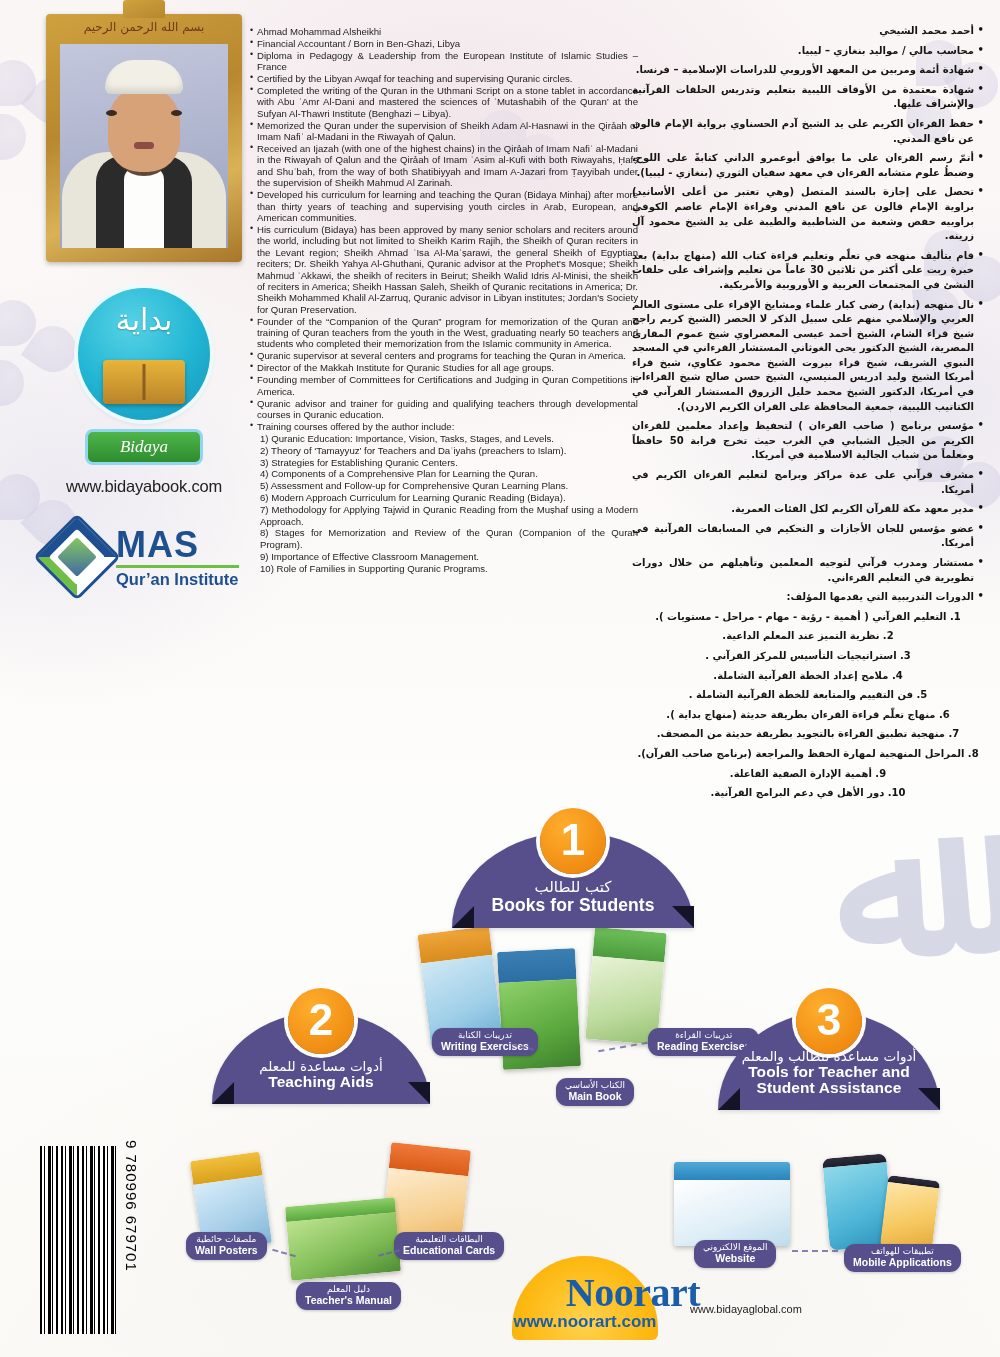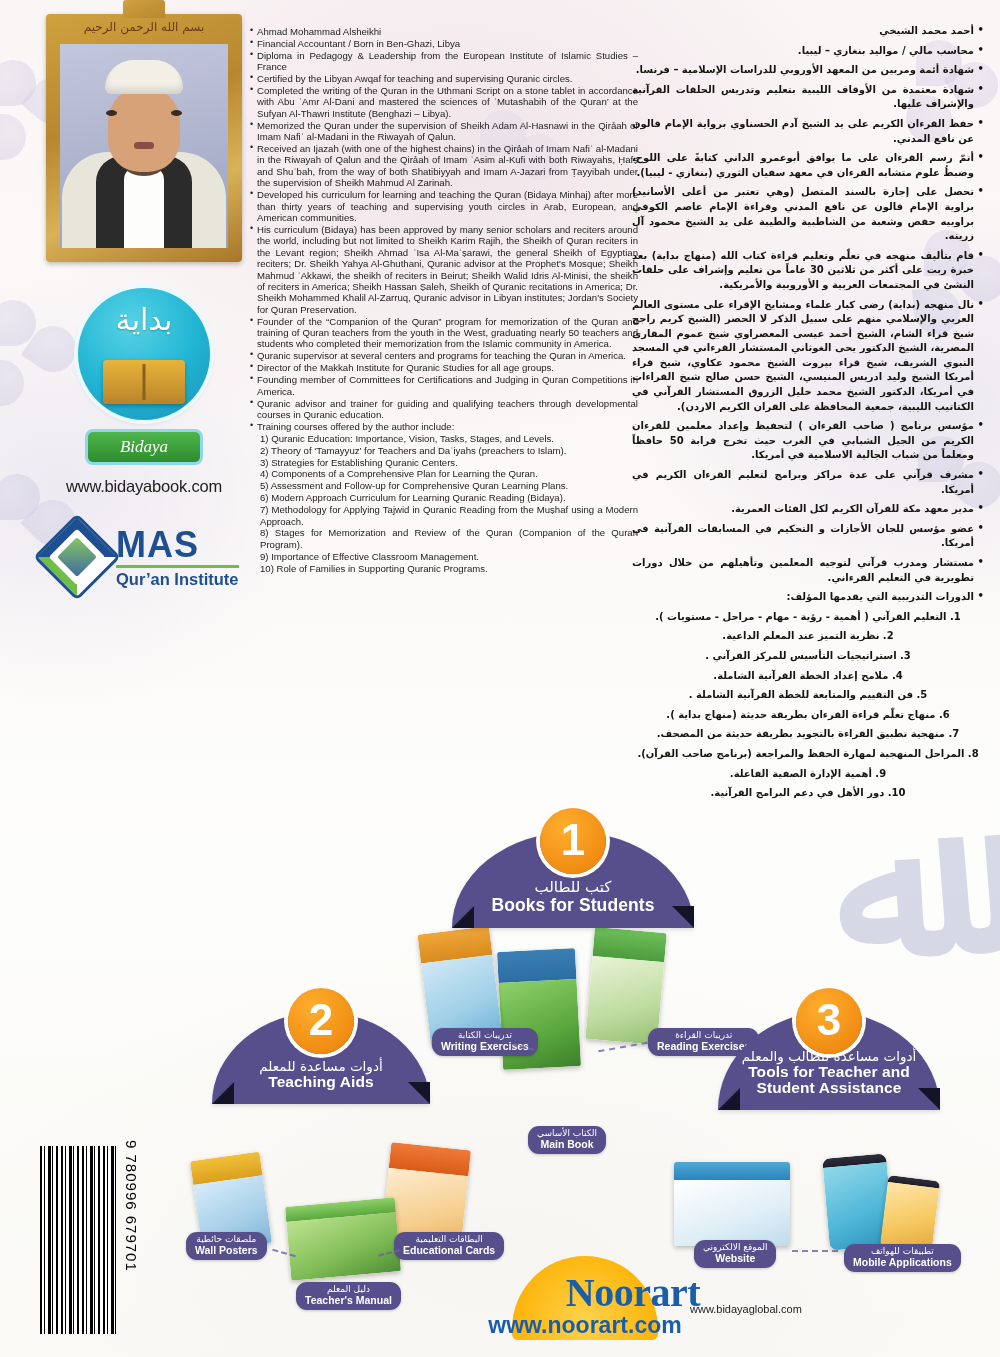--- a/index.html
+++ b/index.html
@@ -204,21 +204,21 @@
   .dashline{position:absolute;border-top:2px dashed #6b64a0;opacity:.8;}
 
   .noorart{position:absolute;left:470px;top:1272px;width:230px;text-align:center;}
   .noorart .sun{
     position:absolute;left:50%;top:-16px;transform:translateX(-50%);
     width:146px;height:84px;border-radius:74px 74px 6px 6px;
     background:radial-gradient(circle at 50% 78%, #ffd24d 0%, #fdb913 62%, #f7a600 100%);
   }
   .noorart .n1{position:relative;font-family:"Liberation Serif",serif;font-weight:700;
     font-size:40px;color:#1b5ea8;letter-spacing:-.5px;line-height:42px;text-align:right;}
-  .noorart .n2{position:relative;font-size:23px;font-weight:700;color:#1b5ea8;margin-top:-2px;}
+  .noorart .n2{position:relative;font-size:17px;font-weight:700;color:#1b5ea8;margin-top:-2px;}
 
   .barcode{position:absolute;left:18px;top:1140px;width:120px;height:200px;}
   .bc-bars{position:absolute;left:22px;top:6px;width:76px;height:188px;
     background:repeating-linear-gradient(90deg,
       #000 0 2px,#fff 2px 4px,#000 4px 5px,#fff 5px 8px,#000 8px 11px,#fff 11px 12px,
       #000 12px 13px,#fff 13px 16px,#000 16px 18px,#fff 18px 21px);
   }
   .bc-num{position:absolute;right:-2px;top:0;height:200px;
     writing-mode:vertical-rl;text-orientation:mixed;
     font-family:"Liberation Sans",sans-serif;font-size:15px;letter-spacing:1px;color:#000;}
@@ -392,21 +392,21 @@
     <div class="numbadge" style="left:540px;top:18px;">1</div>
 
     <div class="tag" style="left:432px;top:238px;">
       <span class="ar">تدريبات الكتابة</span>
       <span class="en">Writing Exercises</span>
     </div>
     <div class="tag" style="left:648px;top:238px;">
       <span class="ar">تدريبات القراءة</span>
       <span class="en">Reading Exercises</span>
     </div>
-    <div class="tag" style="left:528px;top:288px;margin-top:48px;">
+    <div class="tag" style="left:556px;top:288px;">
       <span class="ar">الكتاب الأساسي</span>
       <span class="en">Main Book</span>
     </div>
     <div class="dashline" style="left:512px;top:256px;width:22px;transform:rotate(14deg);"></div>
     <div class="dashline" style="left:598px;top:256px;width:50px;transform:rotate(-10deg);"></div>
 
     <div class="arch small" style="left:212px;top:222px;width:218px;height:92px;">
       <div class="arch-text">
         <div class="ar">أدوات مساعدة للمعلم</div>
         <div class="en">Teaching Aids</div>

